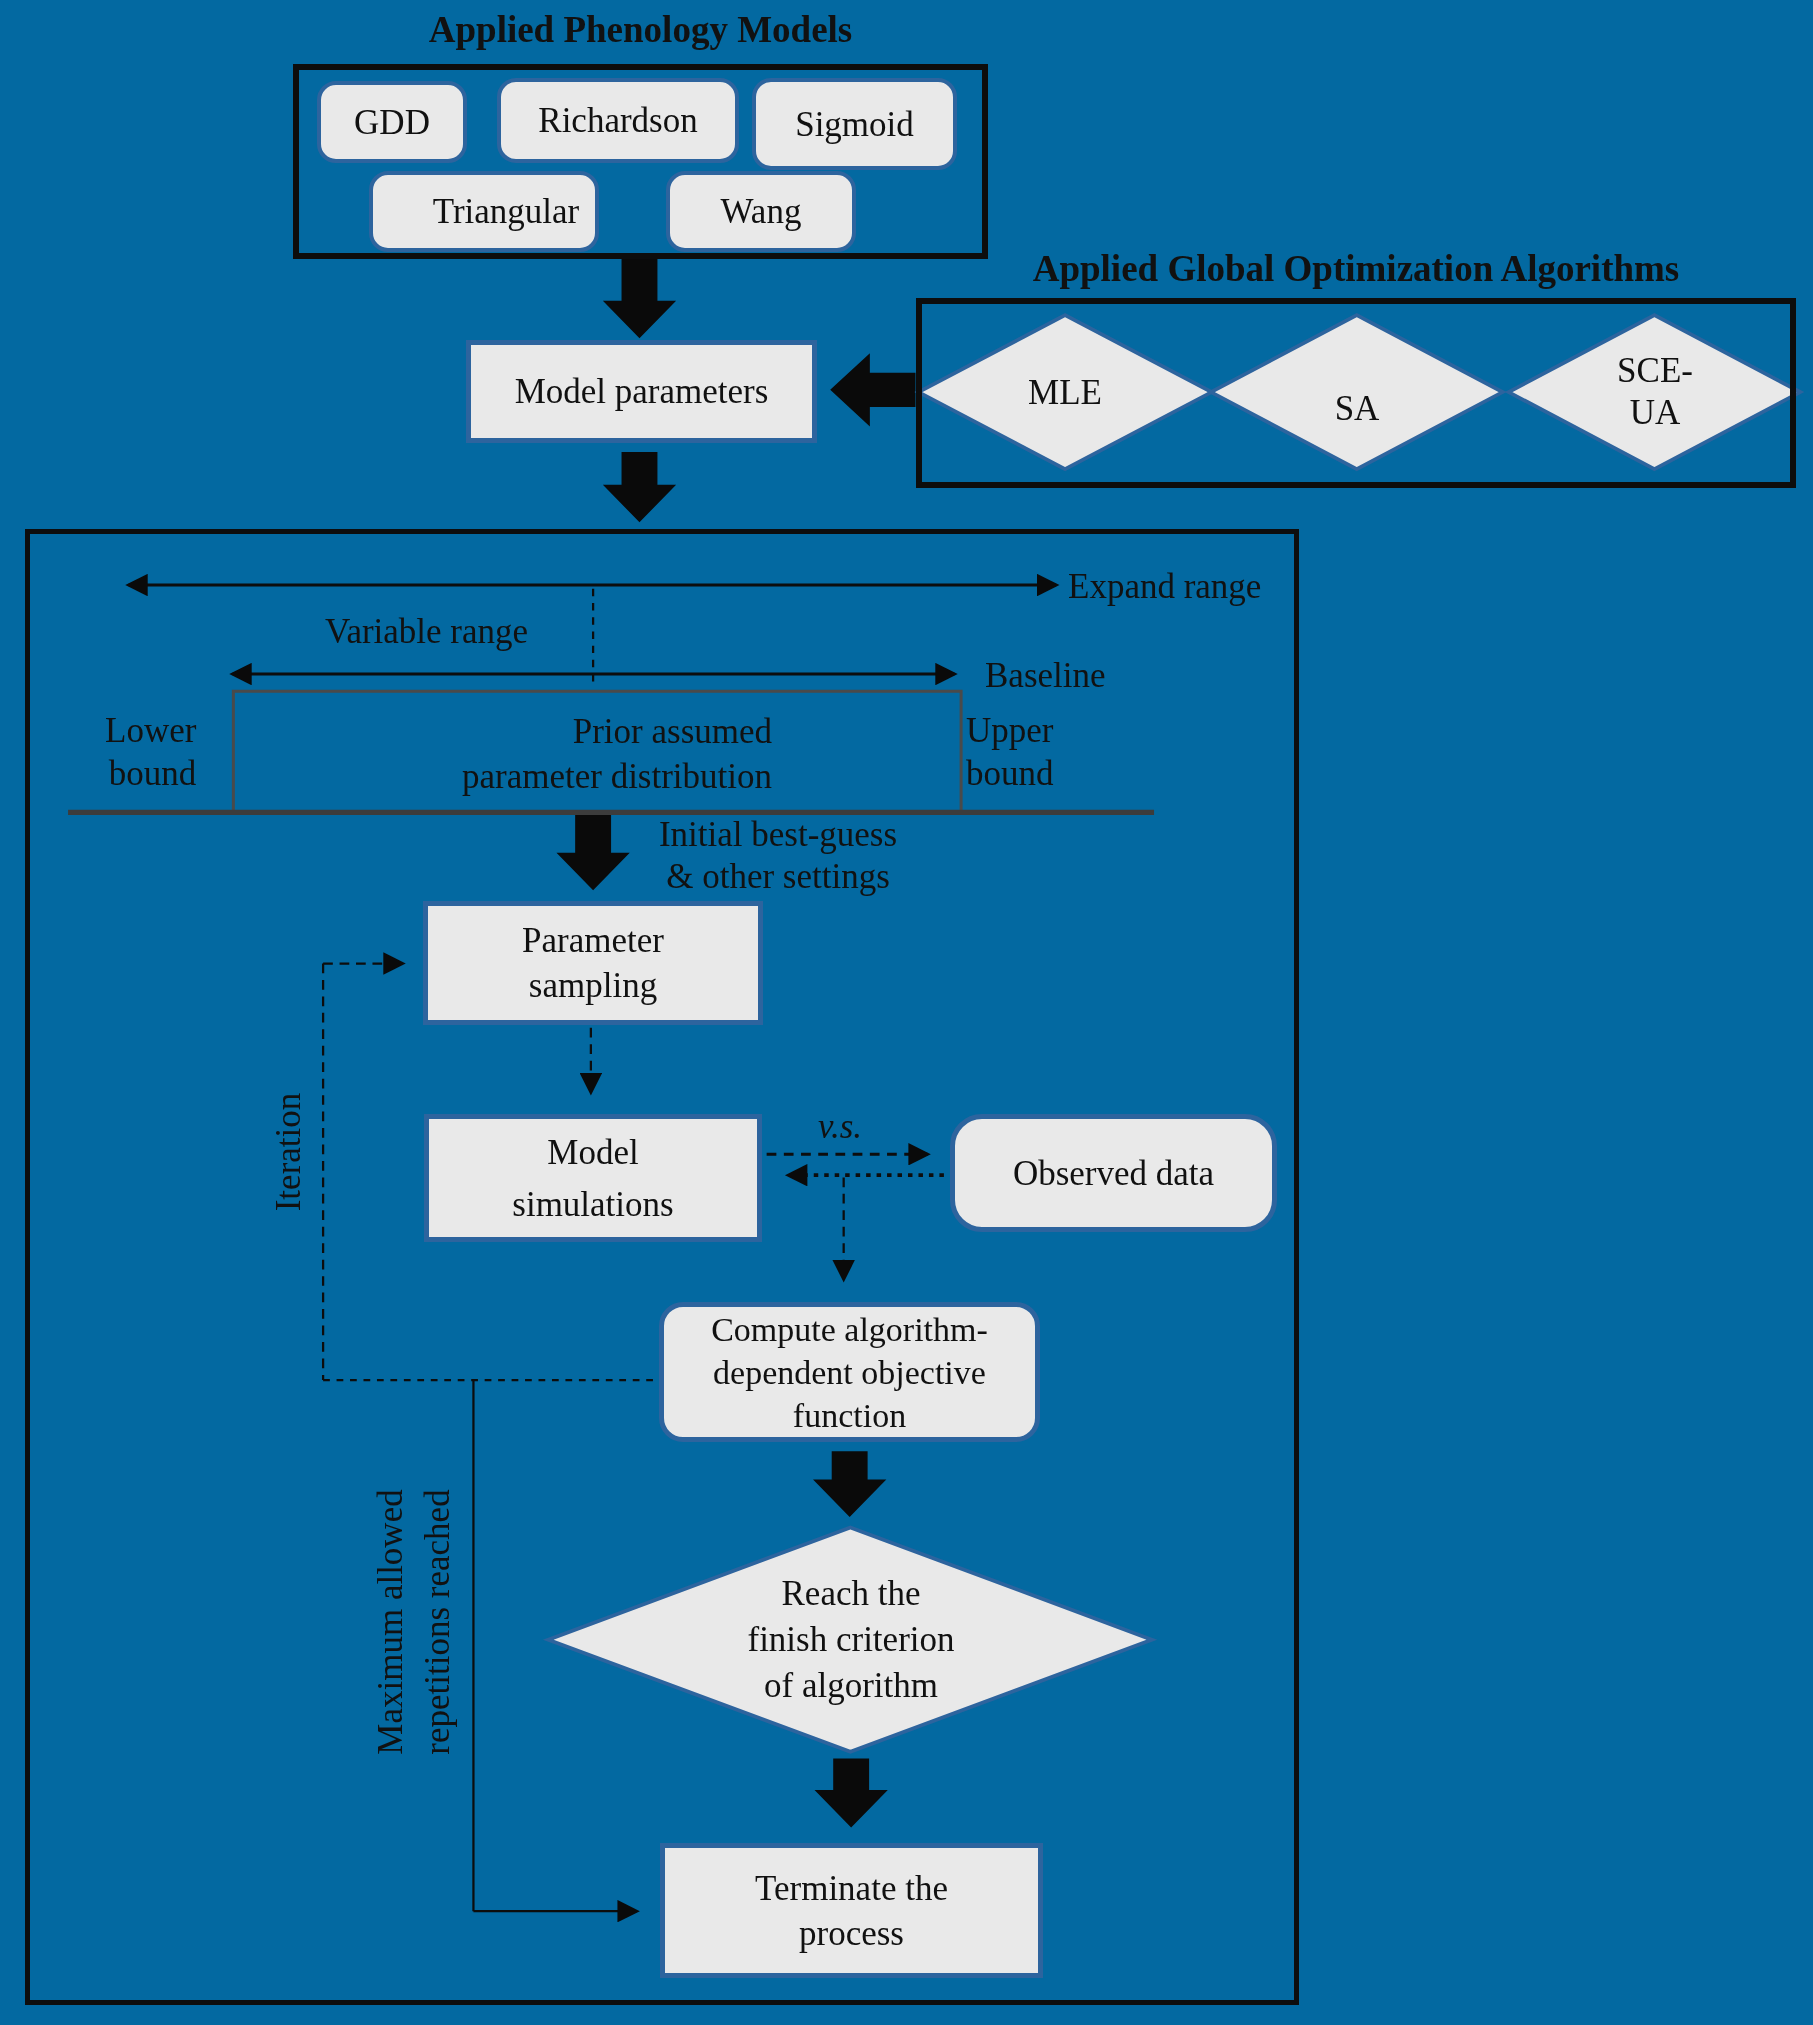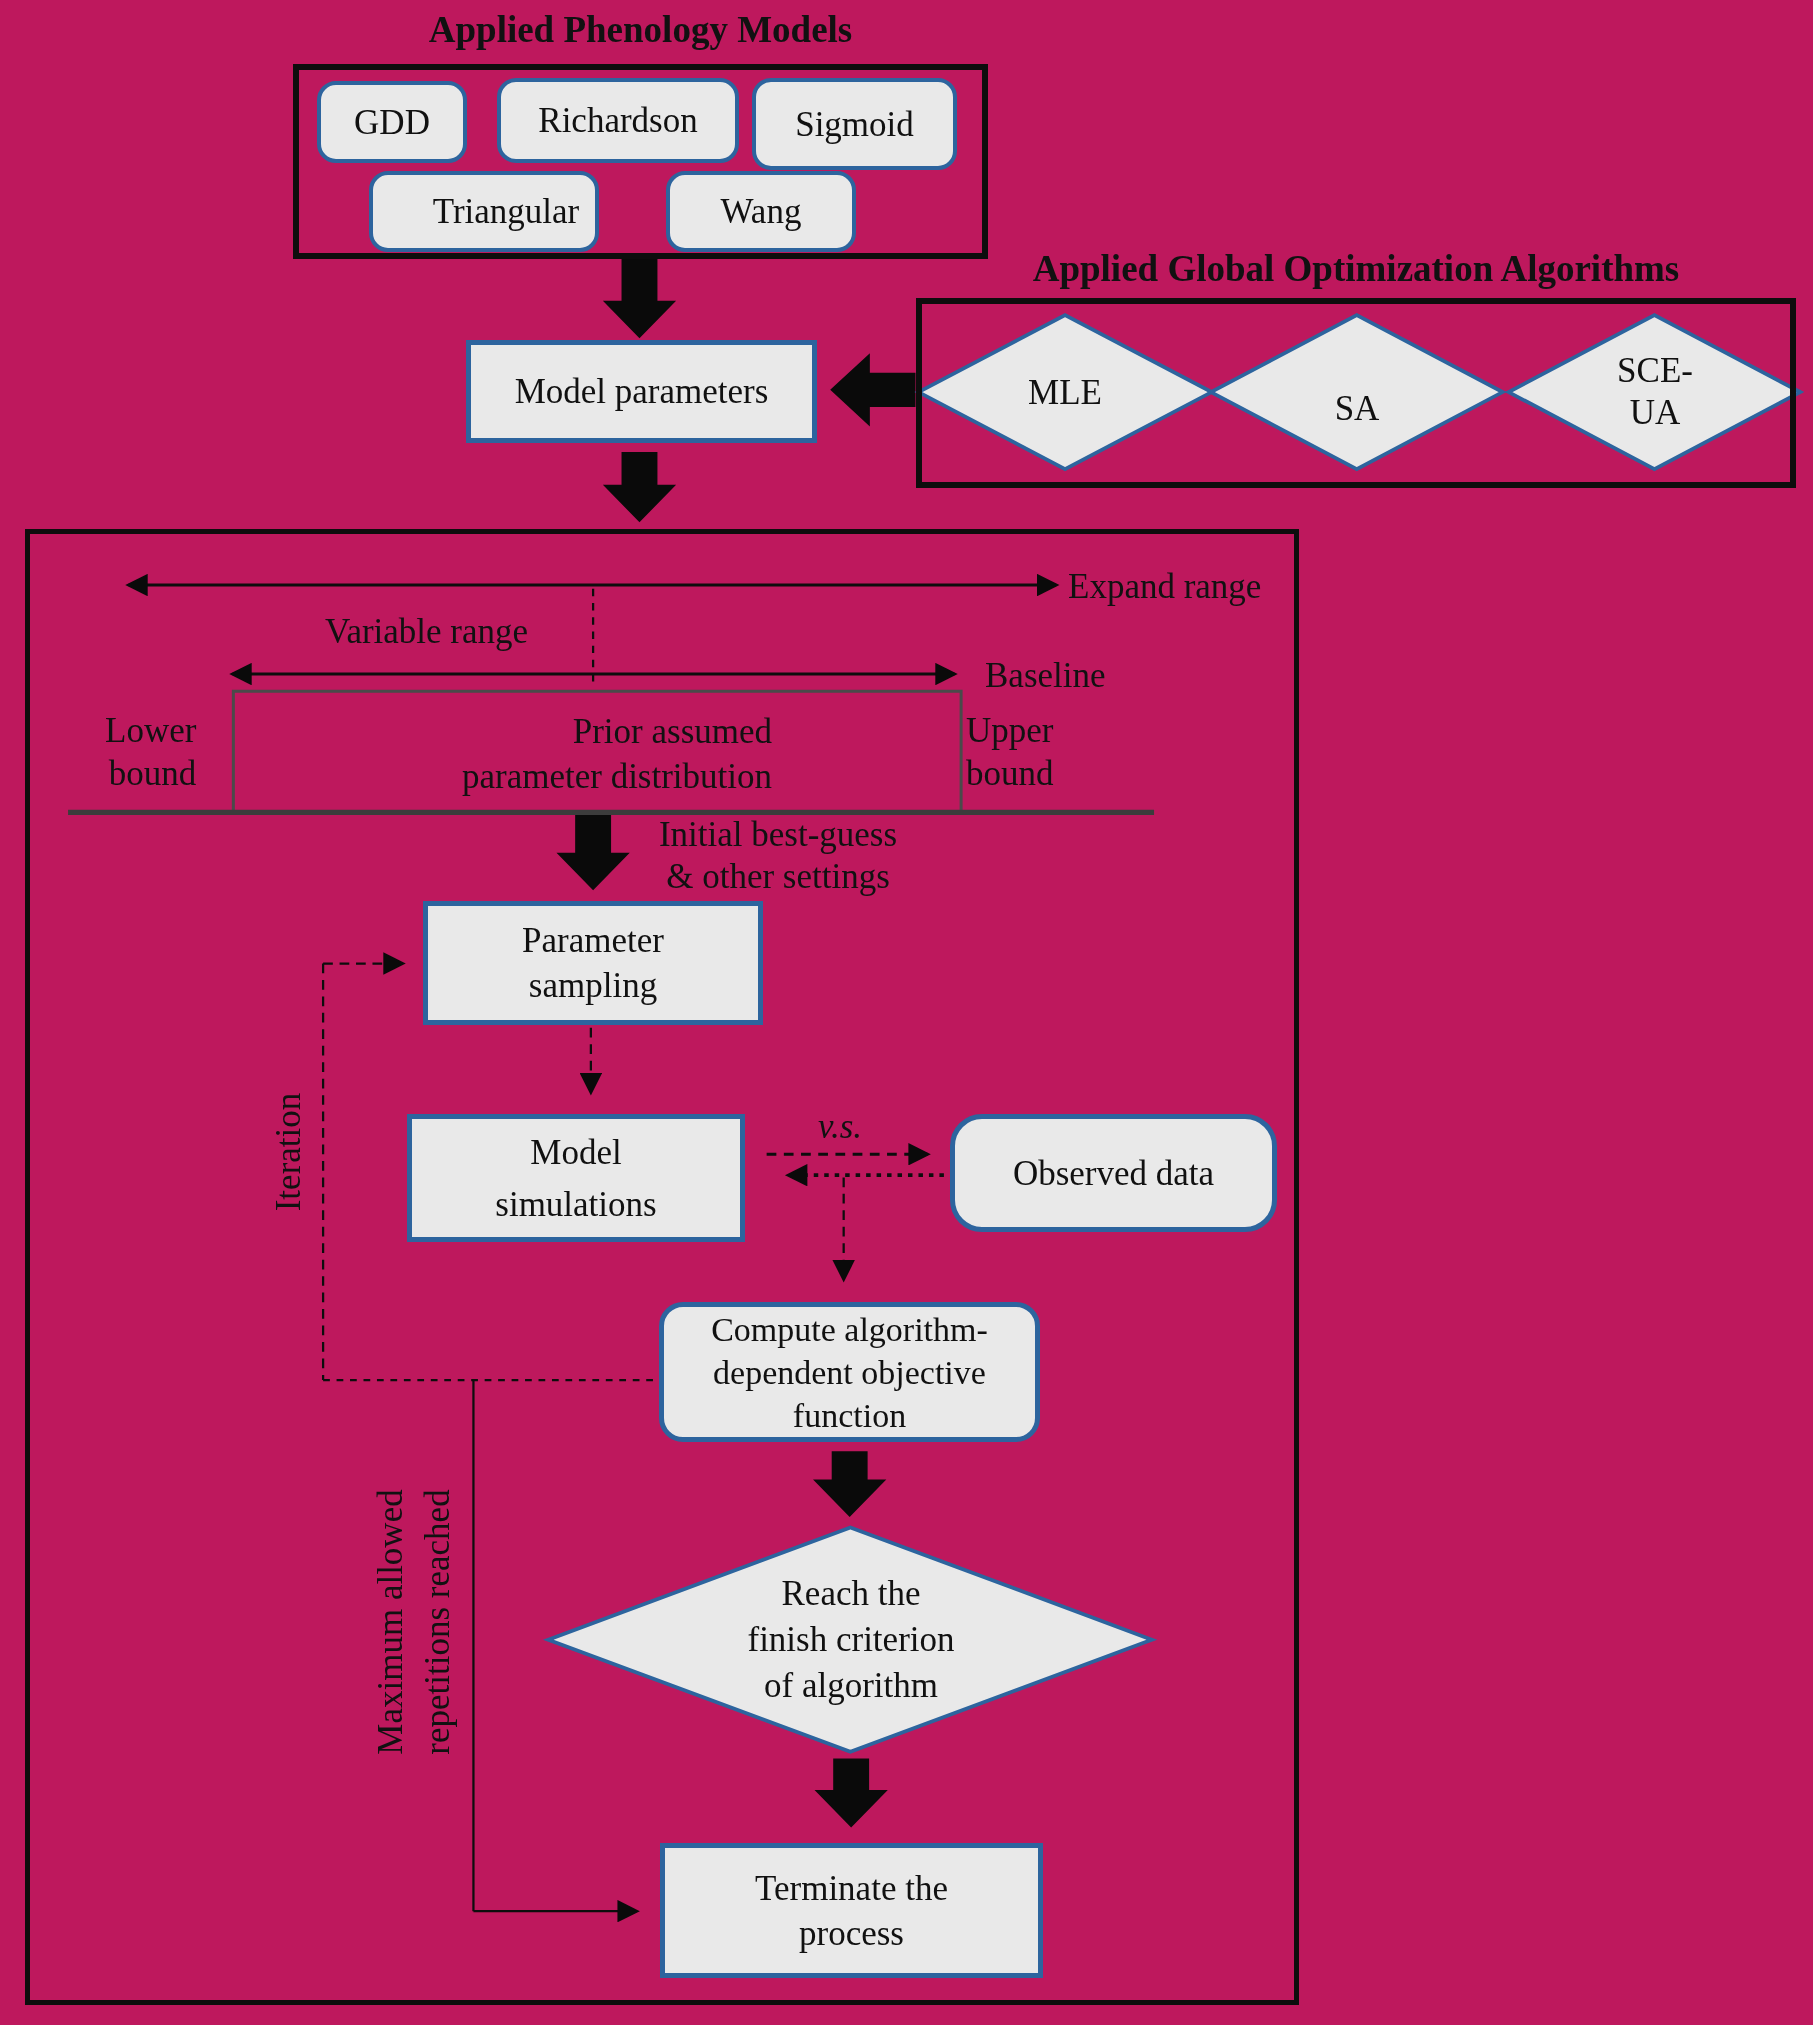--- a/index.html
+++ b/index.html
@@ -1,17 +1,17 @@
 <!DOCTYPE html>
 <html style="font-size:12px"><head>
 <meta charset="utf-8">
 <style>
   html,body { margin:0; padding:0; background:#ffffff; }
   .canvas {
-    position:relative; width:1813px; height:2025px; background:#be185d;
+    position:relative; width:1813px; height:2025px; background:#0369a1;
     font-family:"Liberation Serif","DejaVu Serif",serif; color:#111111; overflow:hidden;
   }
   svg.overlay { position:absolute; left:0; top:0; width:1813px; height:2025px; }
 
   .container-box { position:absolute; box-sizing:border-box; border:6px solid #0d0d0d; background:transparent; }
   #main-box { left:25px; top:529px; width:1274px; height:1476px; border-width:5.2px; }
   #phen-box { left:293px; top:64px; width:695px; height:195px; }
   #opt-box  { left:916px; top:298px; width:880px; height:190px; }
 
   .title { position:absolute; font-weight:bold; font-size:37px; text-align:center; white-space:nowrap; }
@@ -24,21 +24,21 @@
     font-size:35px; line-height:45px; text-align:center;
   }
   .pill { border-radius:19px; border-width:4.5px;font-family:Liberation Serif, serif; }
   #n-gdd        { left:317px;  top:81px;  width:150px; height:82px; }
   #n-richardson { left:497px;  top:78px;  width:242px; height:85px; }
   #n-sigmoid    { left:752px; top:78px;  width:205px; height:92px; }
   #n-triangular { left:369px;  top:171px;  width:230px; height:81px;padding-left:44px; }
   #n-wang       { left:666px;  top:171px;  width:190px; height:81px; }
   #n-modelparams { left:466px; top:340px;  width:351px; height:103px; }
   #n-sampling   { left:423px;  top:901px; width:340px; height:124px; }
-  #n-sims       { left:407px;  top:1114px; width:338px; height:128px;gap:7px; }
+  #n-sims       { left:424px;  top:1114px; width:338px; height:128px;gap:7px; }
   #n-observed   { left:950px; top:1114px; width:327px; height:118px;border-radius:32px; }
   #n-compute    { left:659px;  top:1302px; width:381px; height:140px; font-size:34px; line-height:43px;border-radius:24px; }
   #n-terminate  { left:660px;  top:1843px; width:383px; height:135px; }
 
   .lbl { position:absolute; font-size:35px; line-height:43px; white-space:nowrap;text-align:right; }
   #lbl-expand   { left:1068px; top:565px; }
   #lbl-varrange { left:325px;  top:610px; }
   #lbl-baseline { left:985px; top:654px; }
   #lbl-lower    { left:105px;  top:709px; line-height:43px; }
   #lbl-upper    { left:966px; top:709px; line-height:43px; }

